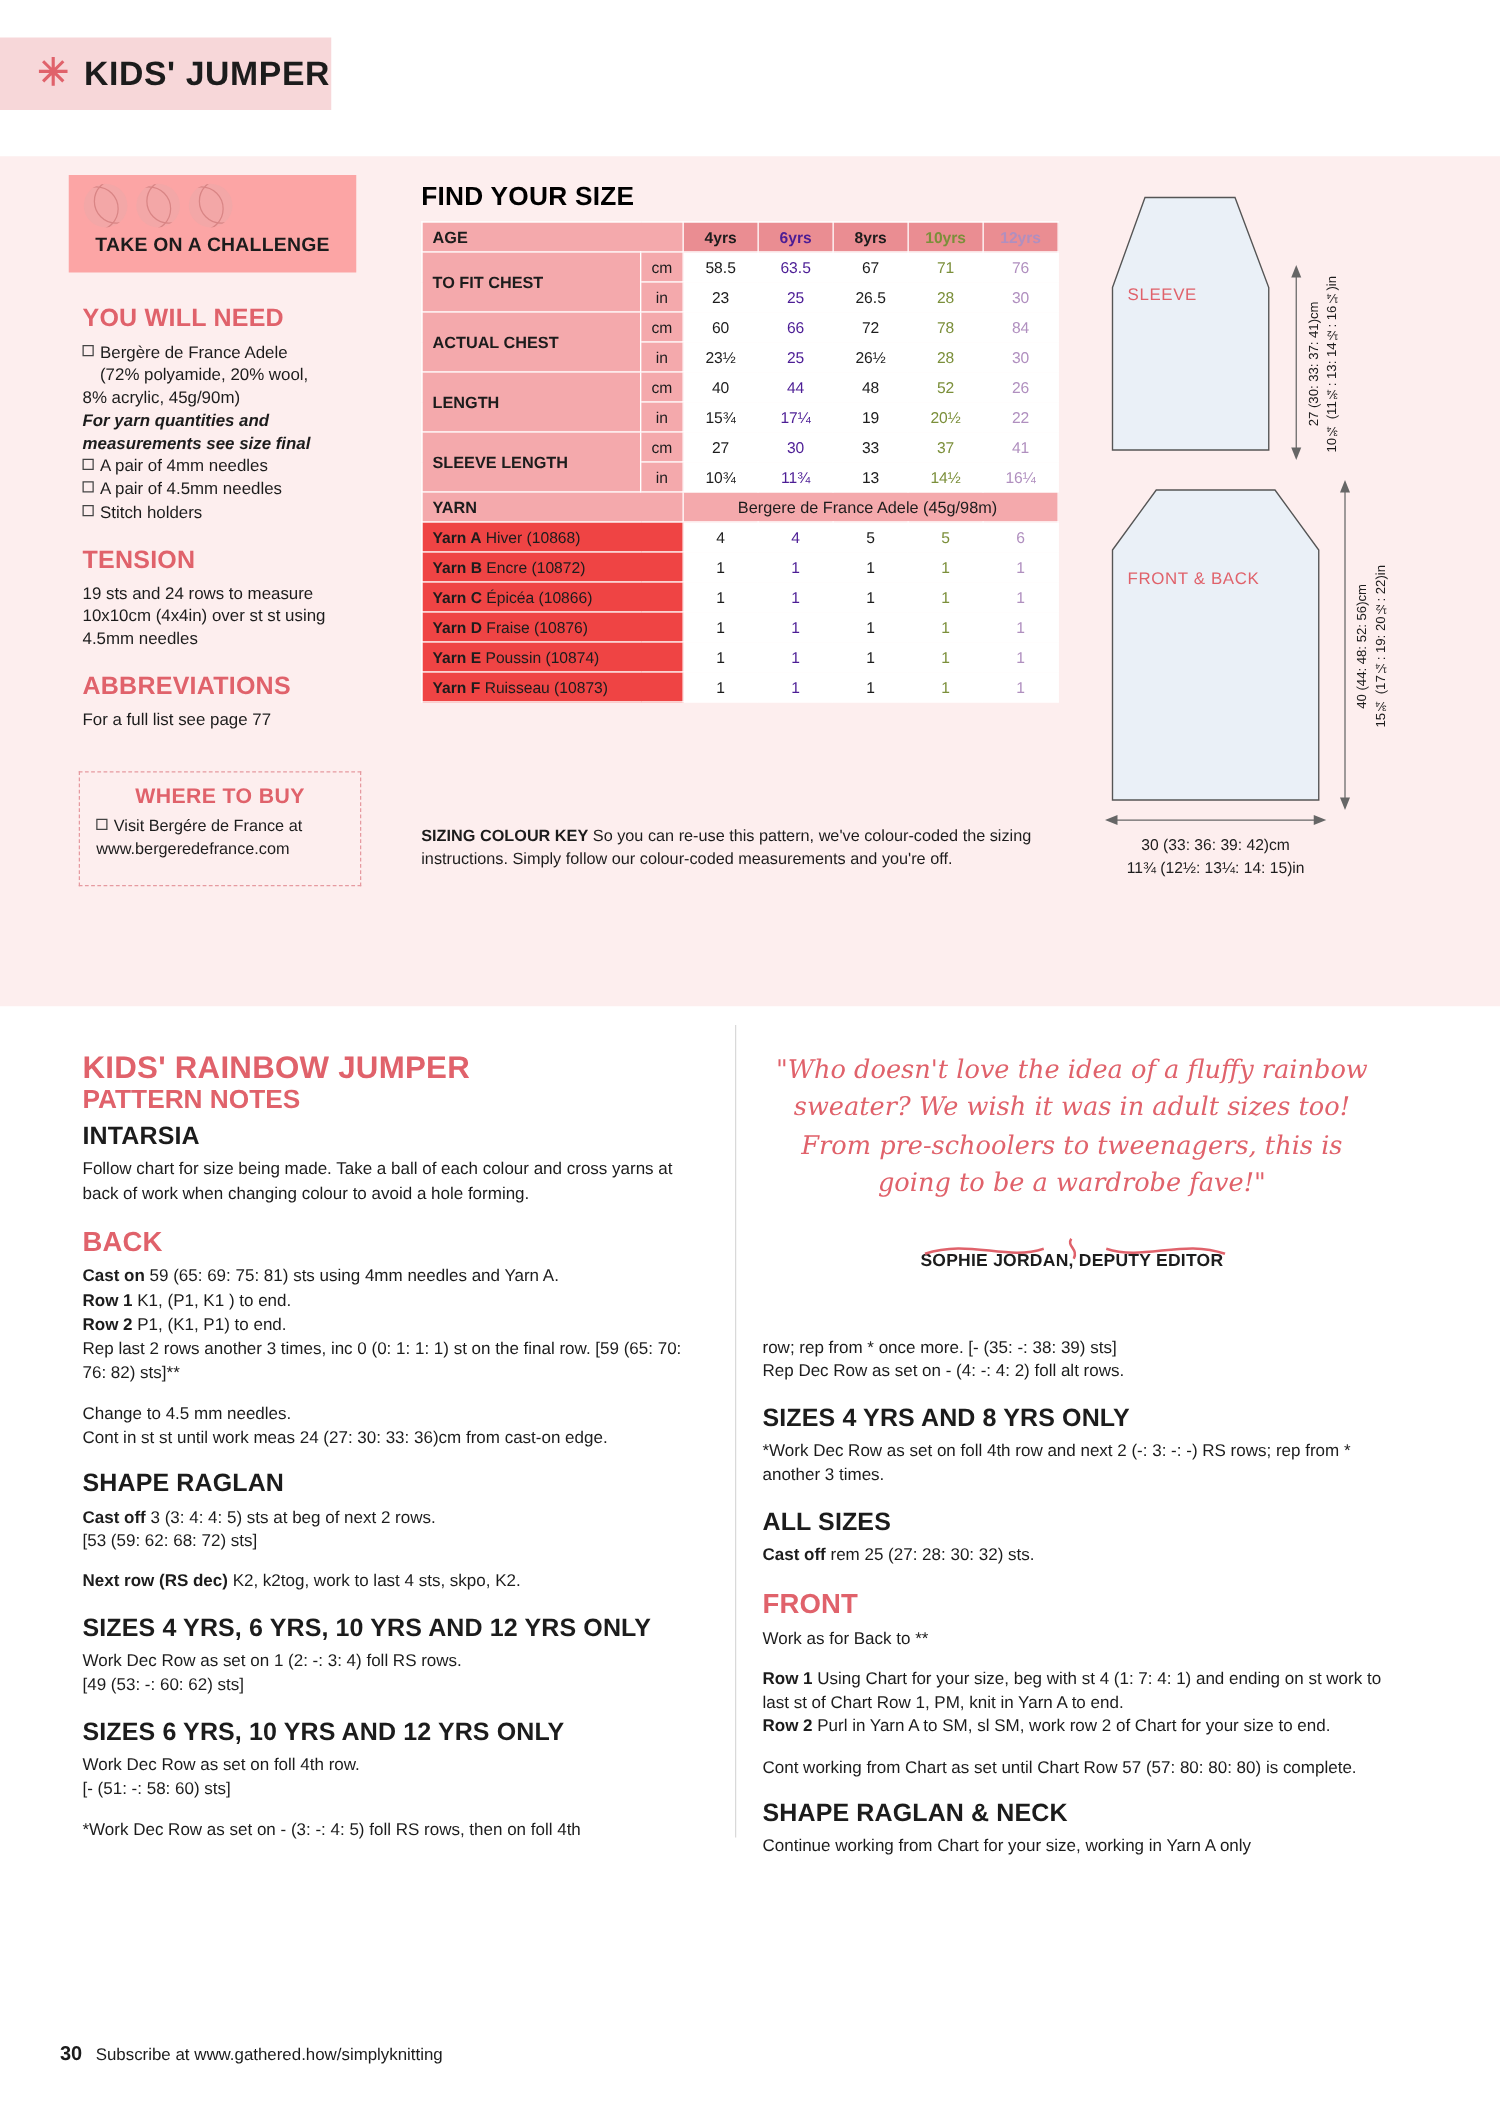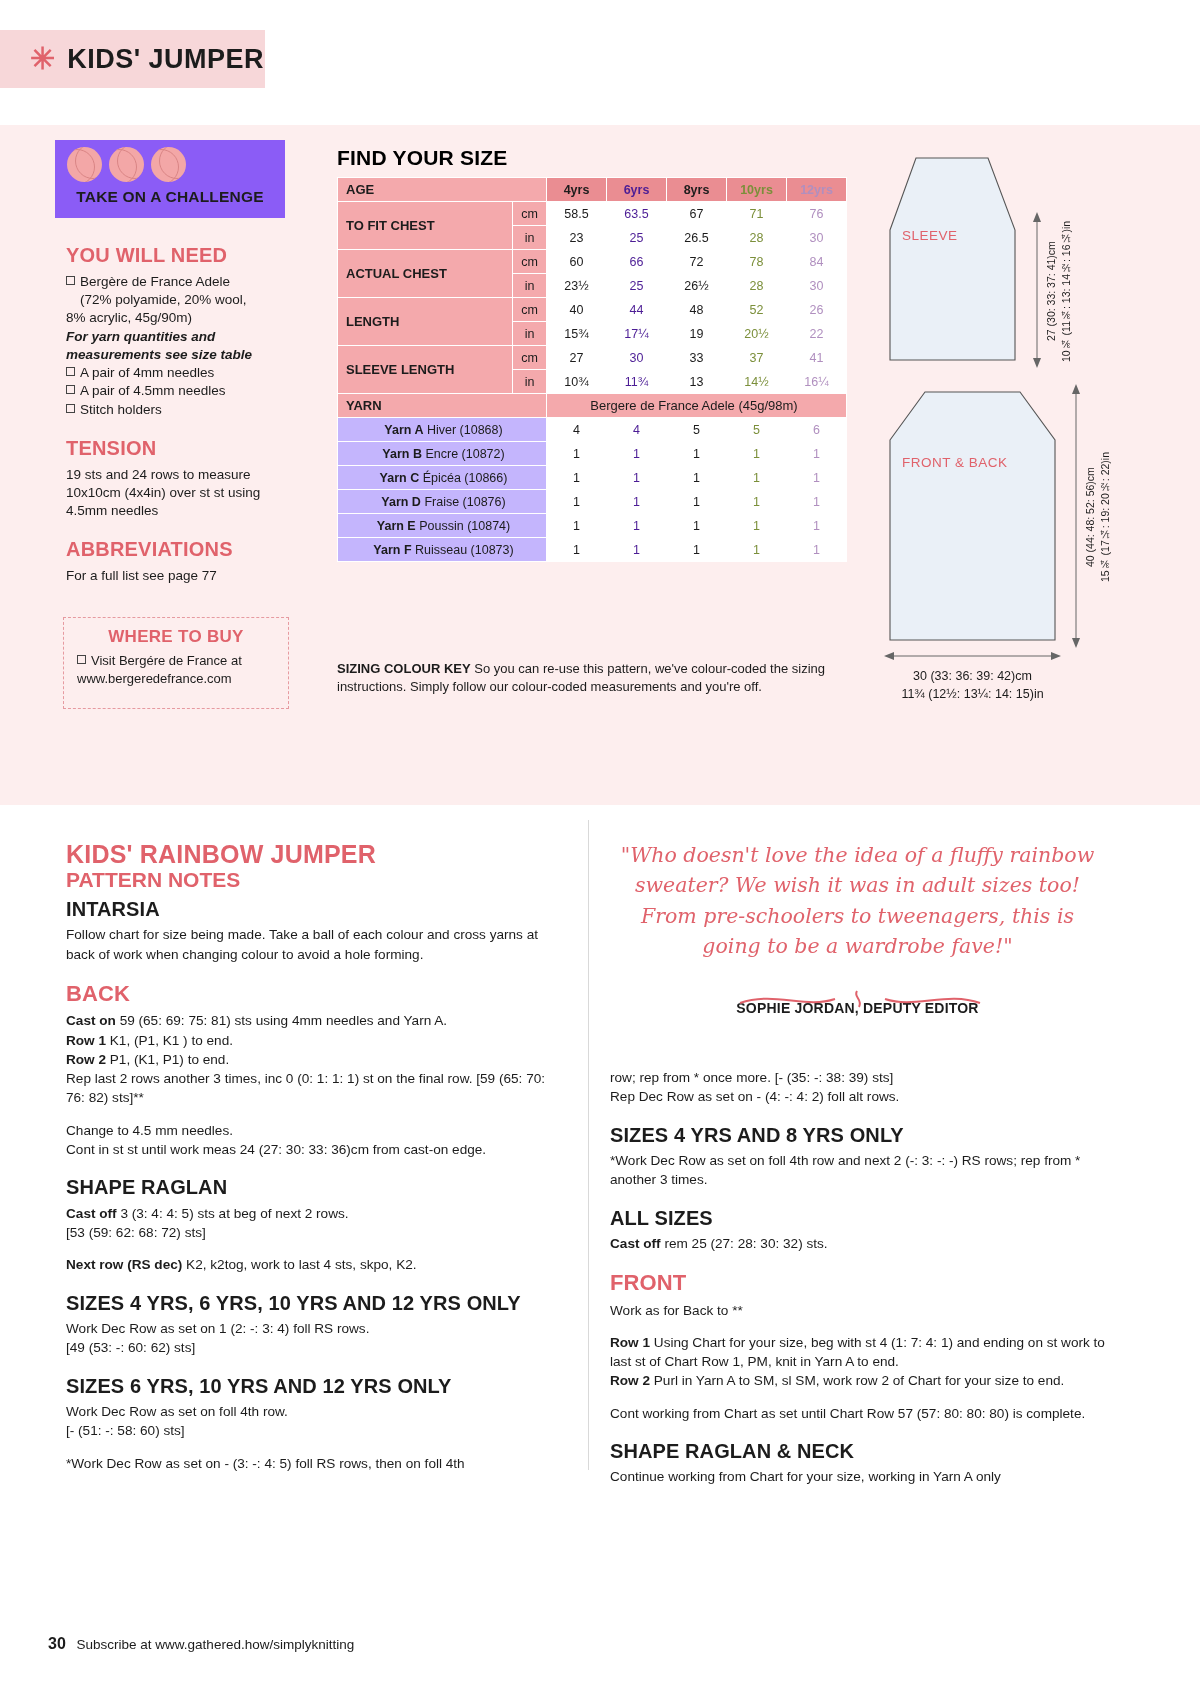--- a/index.html
+++ b/index.html
@@ -32,21 +32,21 @@
 
   
   .info-panel {
     position:absolute; left:0; top:125px; width:1200px; height:680px;
     background:#fdeeee;
   }
 
   
   .challenge {
     position:absolute; left:55px; top:140px; width:230px; height:78px;
-    background:#8b5cf6;
+    background:#fca5a5;
   }
   .balls { display:flex; gap:7px; padding:7px 0 0 12px; }
   .ball {
     width:35px; height:35px; border-radius:50%;
     background:#f3a7a7; position:relative; overflow:hidden;
   }
   .ball:before, .ball:after {
     content:""; position:absolute; border:1.3px solid #d98585; border-radius:50%;
   }
   .ball:before { width:34px; height:34px; left:-8px; top:2px; }
@@ -83,21 +83,21 @@
     position:absolute; left:337px; top:177px; width:510px;
     border-collapse:collapse; font-size:12.5px;
   }
   table.sizes td, table.sizes th {
     border:1px solid #ffffff; padding:4px 5px; text-align:center; height:24px;
   }
   .lbl { background:#f4a9ac; font-weight:700; text-align:left !important; padding-left:8px !important; font-size:13px;}
   .lbl-sub { background:#f4a9ac; font-weight:400; width:34px; font-size:12.5px;}
   .valcell { background:#ffffff; width:60px; }
   .hdr { background:#ea8d92; font-weight:700; color:#fff; }
-  .yarnrow td:first-child { background:#c4b5fd; text-align:center; padding-left:8px; }
+  .yarnrow td:first-child { background:#ef4444; text-align:left; padding-left:8px; }
   .yarnname { font-weight:700; }
   .c4 { color:#1c1c1c; }
   .c6 { color:#4c1d95; }
   .c8 { color:#1c1c1c; }
   .c10 { color:#7b8f3a; }
   .c12 { color:#b08fbf; }
 
   .key {
     position:absolute; left:337px; top:660px; width:500px; font-size:13px; line-height:1.36;
   }
@@ -162,21 +162,21 @@
     </div>
     <div class="challenge-label">TAKE ON A CHALLENGE</div>
   </div>
 
   <div class="col-left">
     <h3 class="sec">YOU WILL NEED</h3>
     <p><span class="chk"></span><span>Bergère de France Adele</span></p>
     <p class="indent">(72% polyamide, 20% wool,</p>
     <p>8% acrylic, 45g/90m)</p>
     <p class="ital">For yarn quantities and</p>
-    <p class="ital">measurements see size table</p>
+    <p class="ital">measurements see size final</p>
     <p><span class="chk"></span><span>A pair of 4mm needles</span></p>
     <p><span class="chk"></span><span>A pair of 4.5mm needles</span></p>
     <p><span class="chk"></span><span>Stitch holders</span></p>
 
     <div class="spacer"></div>
     <h3 class="sec">TENSION</h3>
     <p>19 sts and 24 rows to measure 10x10cm (4x4in) over st st using 4.5mm needles</p>
 
     <div class="spacer"></div>
     <h3 class="sec">ABBREVIATIONS</h3>

